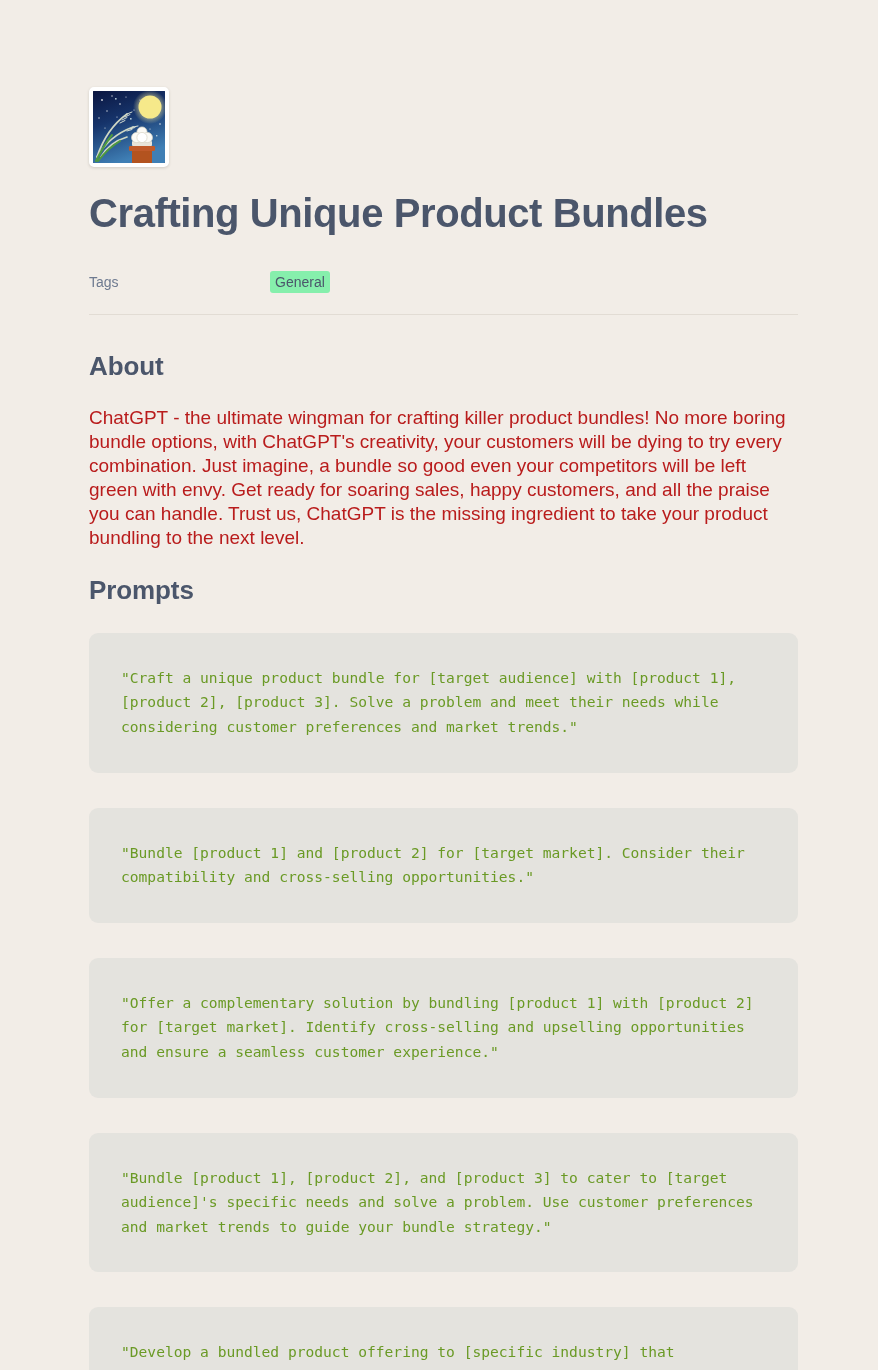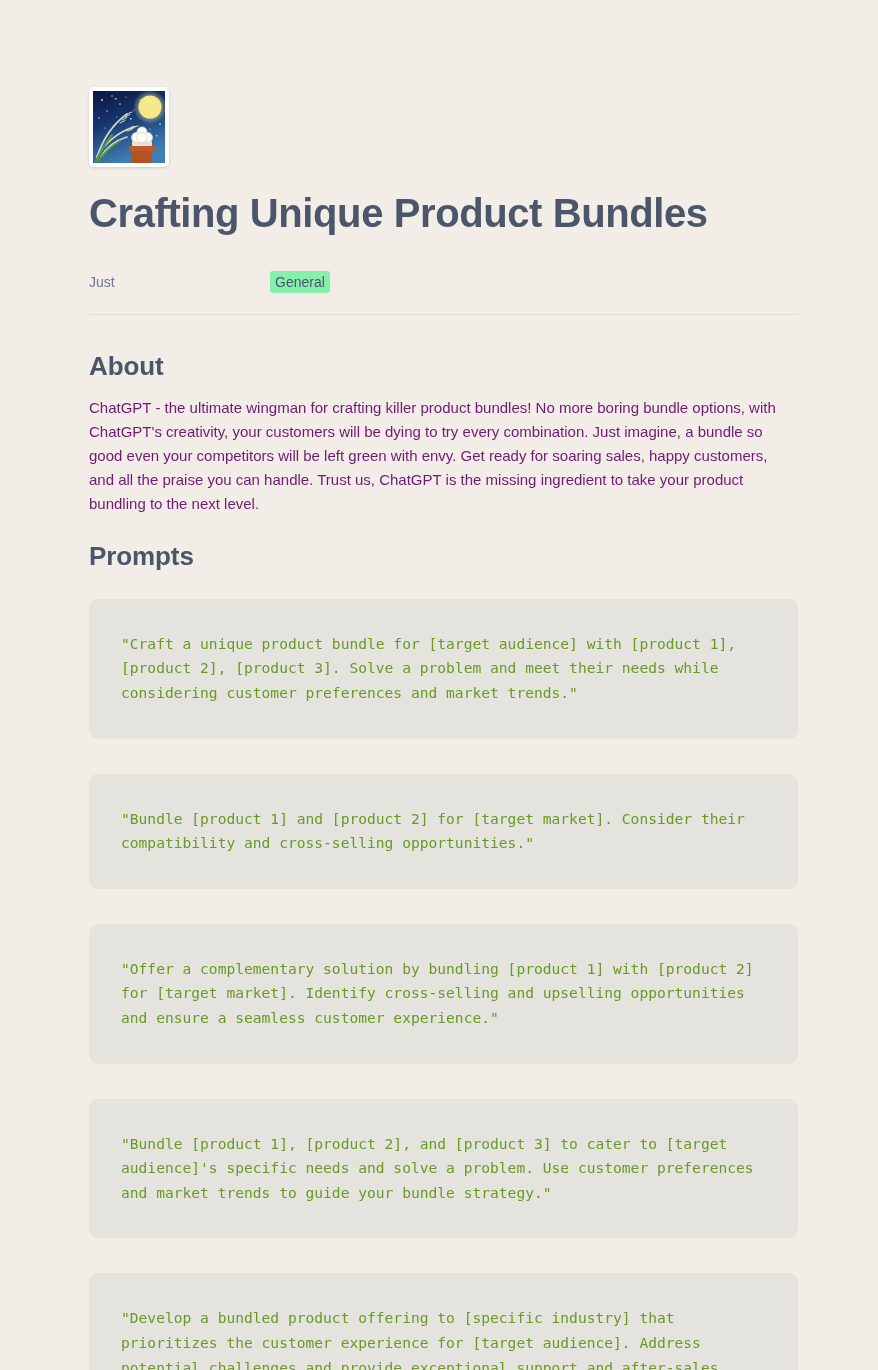--- a/index.html
+++ b/index.html
@@ -83,24 +83,24 @@
 
   
   .section-heading {
     font-size: 26px;
     font-weight: 700;
     color: #4b566b;
     margin: 36px 0 0 0;
     letter-spacing: -0.1px;
   }
   .about-text {
-    font-size: 15px;
+    font-size: 19px;
     line-height: 24px;
-    color: #701a75;
-    margin: 14px 0 0 0;
+    color: #b91c1c;
+    margin: 24px 0 0 0;
     width: 706px;
   }
   .prompts-heading {
     margin-top: 25px;
   }
 
   
   .prompt-list {
     margin-top: 27px;
   }
@@ -189,21 +189,21 @@
           <circle cx="43.6" cy="46.5" r="5.1" fill="#fbfaf5" stroke="#d9d4c4" stroke-width="0.7"></circle>
           <circle cx="54.4" cy="46.5" r="5.1" fill="#fbfaf5" stroke="#d9d4c4" stroke-width="0.7"></circle>
           <circle cx="49" cy="46.5" r="5.1" fill="#ffffff" stroke="#d9d4c4" stroke-width="0.7"></circle>
         </svg>
       </div>
     </div>
 
     <h1 class="page-title">Crafting Unique Product Bundles</h1>
 
     <div class="tags-row">
-      <span class="tags-label">Just</span>
+      <span class="tags-label">Tags</span>
       <span class="tag-chip">General</span>
     </div>
 
     <div class="divider"></div>
 
     <h2 class="section-heading">About</h2>
     <p class="about-text">ChatGPT - the ultimate wingman for crafting killer product bundles! No more boring bundle options, with ChatGPT's creativity, your customers will be dying to try every combination. Just imagine, a bundle so good even your competitors will be left green with envy. Get ready for soaring sales, happy customers, and all the praise you can handle. Trust us, ChatGPT is the missing ingredient to take your product bundling to the next level.</p>
 
     <h2 class="section-heading prompts-heading">Prompts</h2>
 

